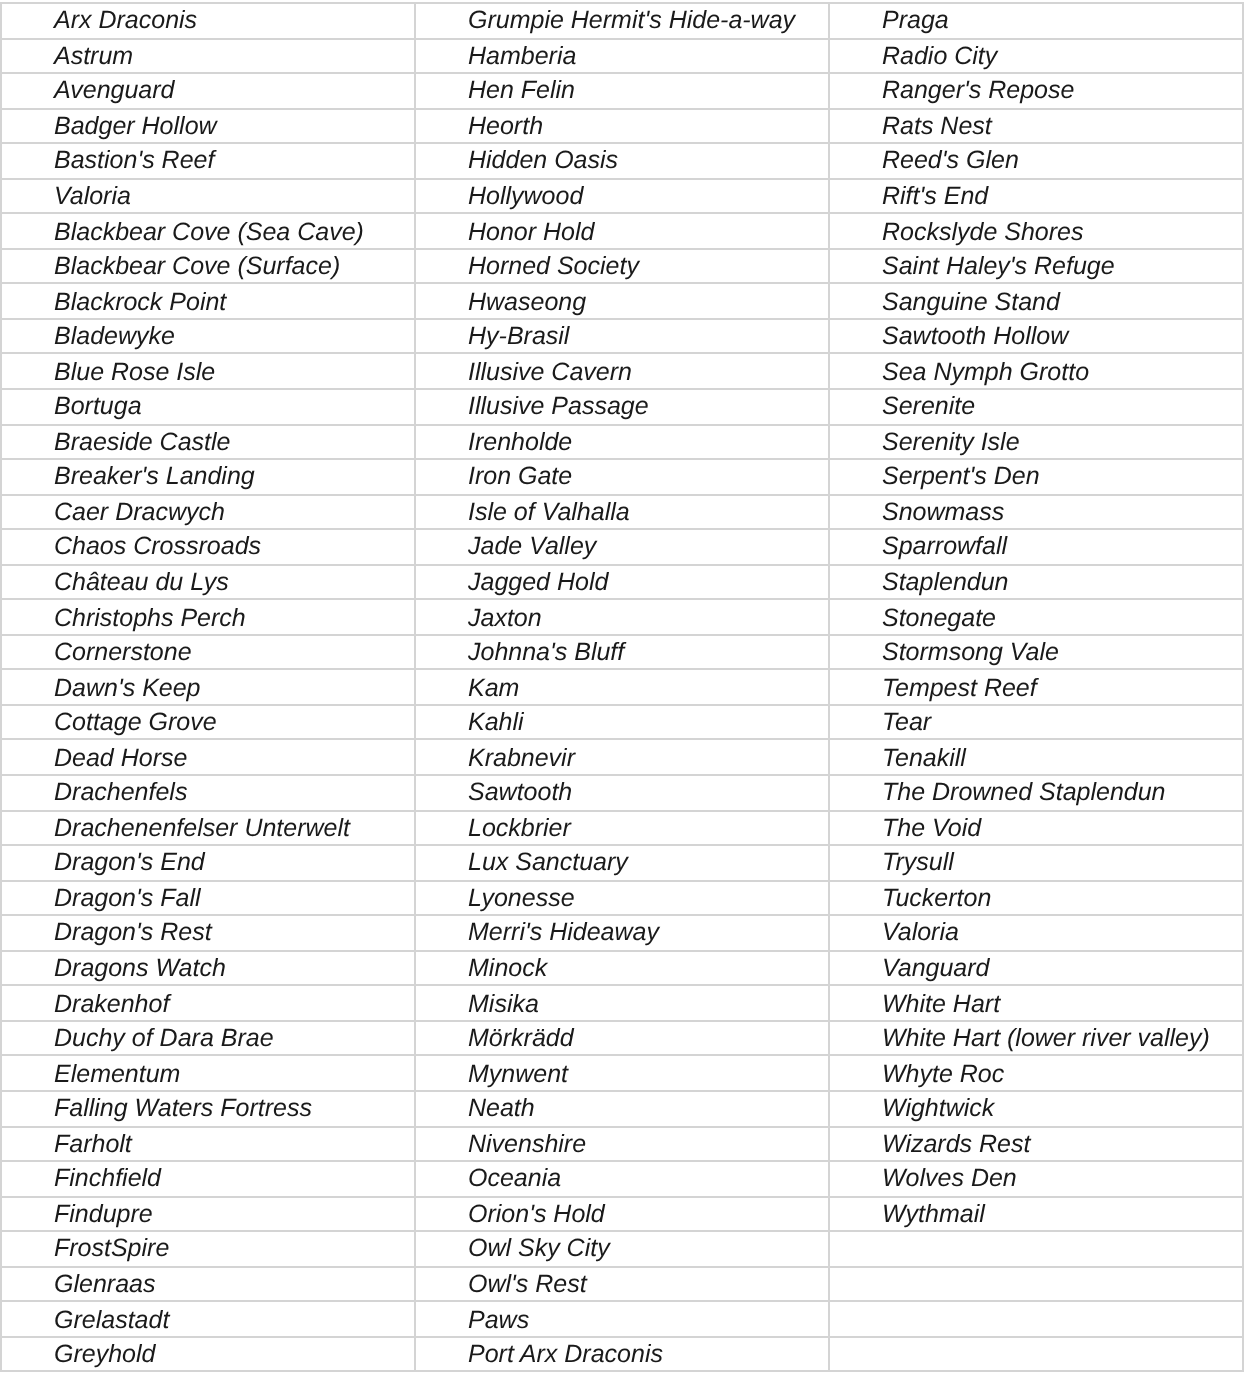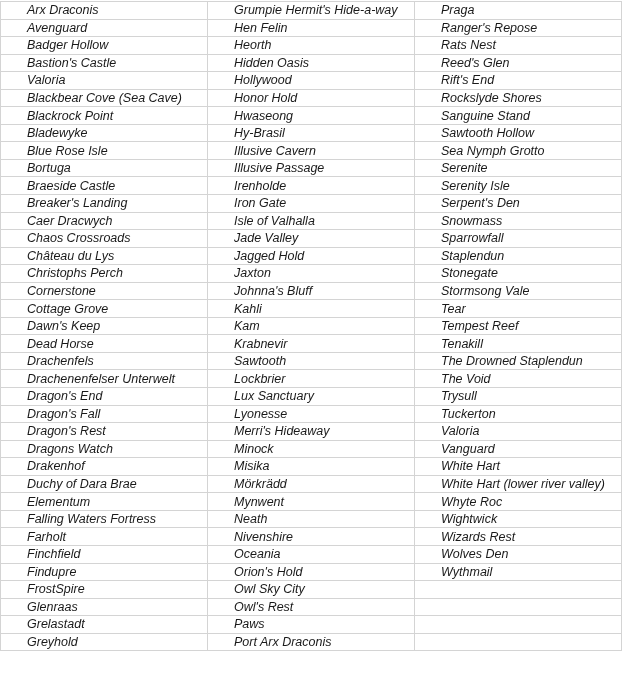--- a/index.html
+++ b/index.html
@@ -36,45 +36,55 @@
       <col class="c2">
       <col class="c3">
     </colgroup>
   <tbody id="grid-body">
       <tr>
         <td>Arx Draconis</td>
         <td>Grumpie Hermit's Hide-a-way</td>
         <td>Praga</td>
       </tr>
       <tr>
+        <td>Astrum</td>
+        <td>Hamberia</td>
+        <td>Radio City</td>
+      </tr>
+      <tr>
         <td>Avenguard</td>
         <td>Hen Felin</td>
         <td>Ranger's Repose</td>
       </tr>
       <tr>
         <td>Badger Hollow</td>
         <td>Heorth</td>
         <td>Rats Nest</td>
       </tr>
       <tr>
-        <td>Bastion's Castle</td>
+        <td>Bastion's Reef</td>
         <td>Hidden Oasis</td>
         <td>Reed's Glen</td>
       </tr>
       <tr>
         <td>Valoria</td>
         <td>Hollywood</td>
         <td>Rift's End</td>
       </tr>
       <tr>
         <td>Blackbear Cove (Sea Cave)</td>
         <td>Honor Hold</td>
         <td>Rockslyde Shores</td>
       </tr>
       <tr>
+        <td>Blackbear Cove (Surface)</td>
+        <td>Horned Society</td>
+        <td>Saint Haley's Refuge</td>
+      </tr>
+      <tr>
         <td>Blackrock Point</td>
         <td>Hwaseong</td>
         <td>Sanguine Stand</td>
       </tr>
       <tr>
         <td>Bladewyke</td>
         <td>Hy-Brasil</td>
         <td>Sawtooth Hollow</td>
       </tr>
       <tr>
@@ -116,28 +126,28 @@
         <td>Christophs Perch</td>
         <td>Jaxton</td>
         <td>Stonegate</td>
       </tr>
       <tr>
         <td>Cornerstone</td>
         <td>Johnna's Bluff</td>
         <td>Stormsong Vale</td>
       </tr>
       <tr>
+        <td>Dawn's Keep</td>
+        <td>Kam</td>
+        <td>Tempest Reef</td>
+      </tr>
+      <tr>
         <td>Cottage Grove</td>
         <td>Kahli</td>
         <td>Tear</td>
-      </tr>
-      <tr>
-        <td>Dawn's Keep</td>
-        <td>Kam</td>
-        <td>Tempest Reef</td>
       </tr>
       <tr>
         <td>Dead Horse</td>
         <td>Krabnevir</td>
         <td>Tenakill</td>
       </tr>
       <tr>
         <td>Drachenfels</td>
         <td>Sawtooth</td>
         <td>The Drowned Staplendun</td>

